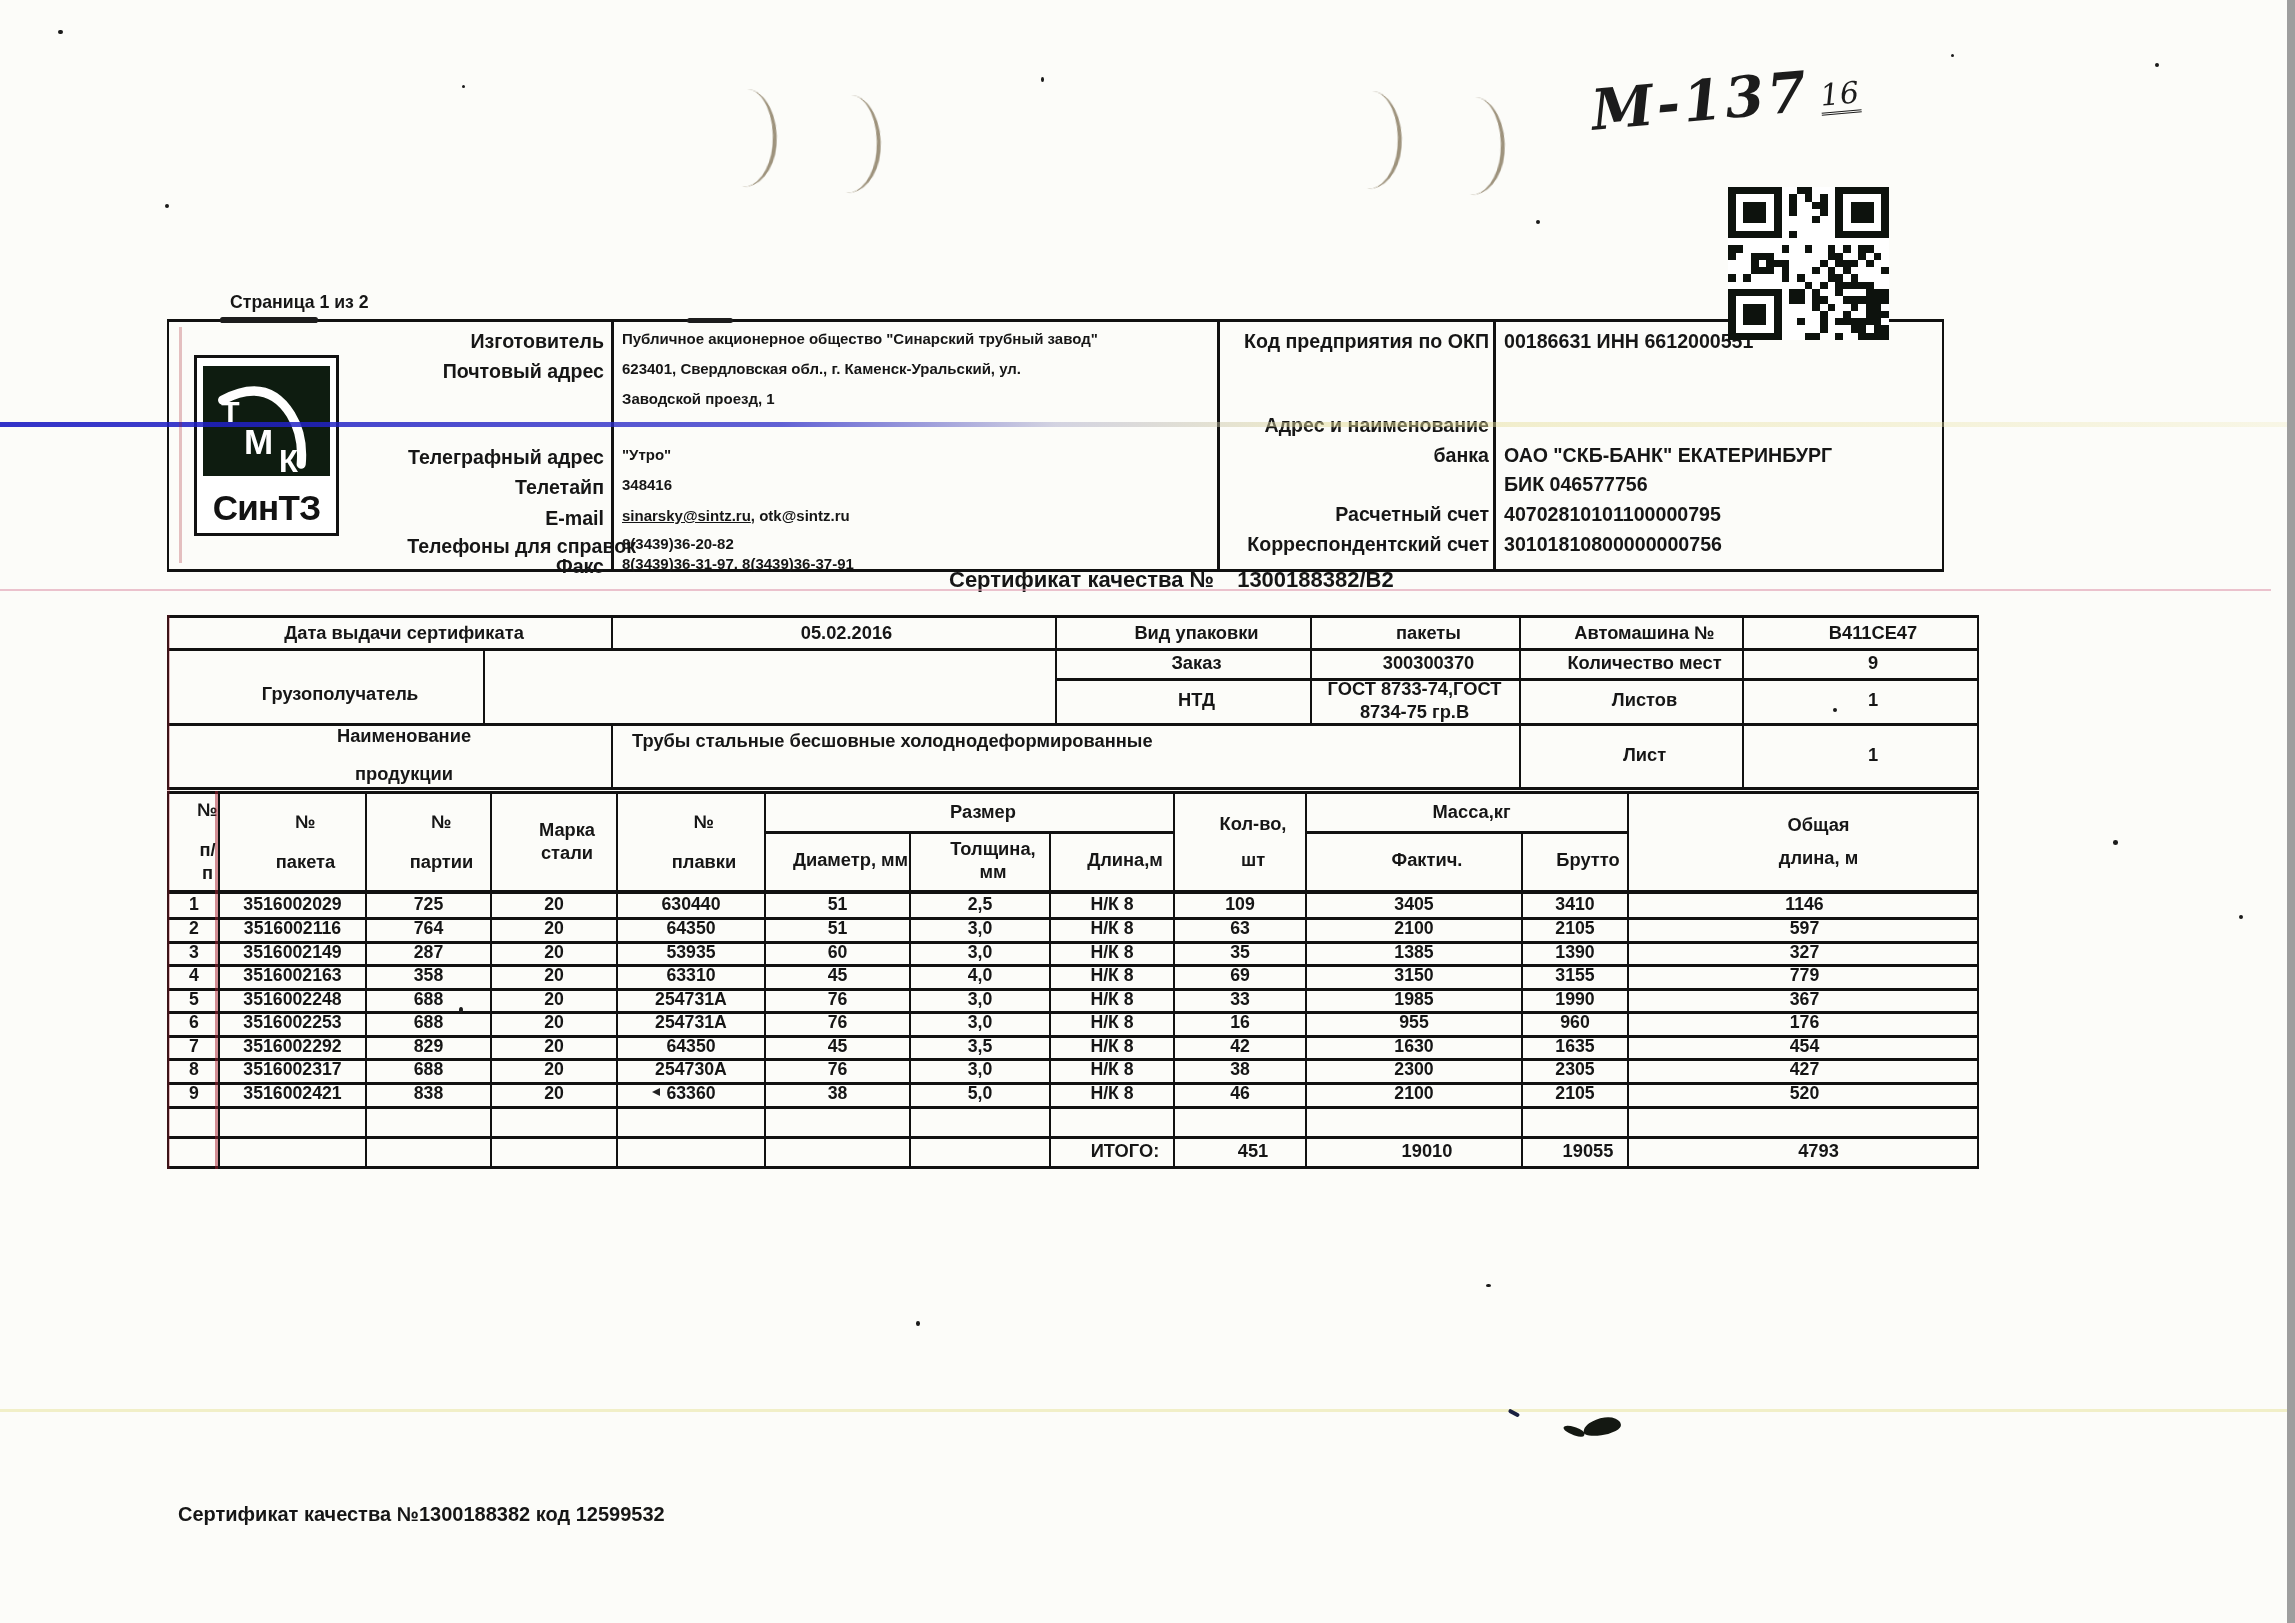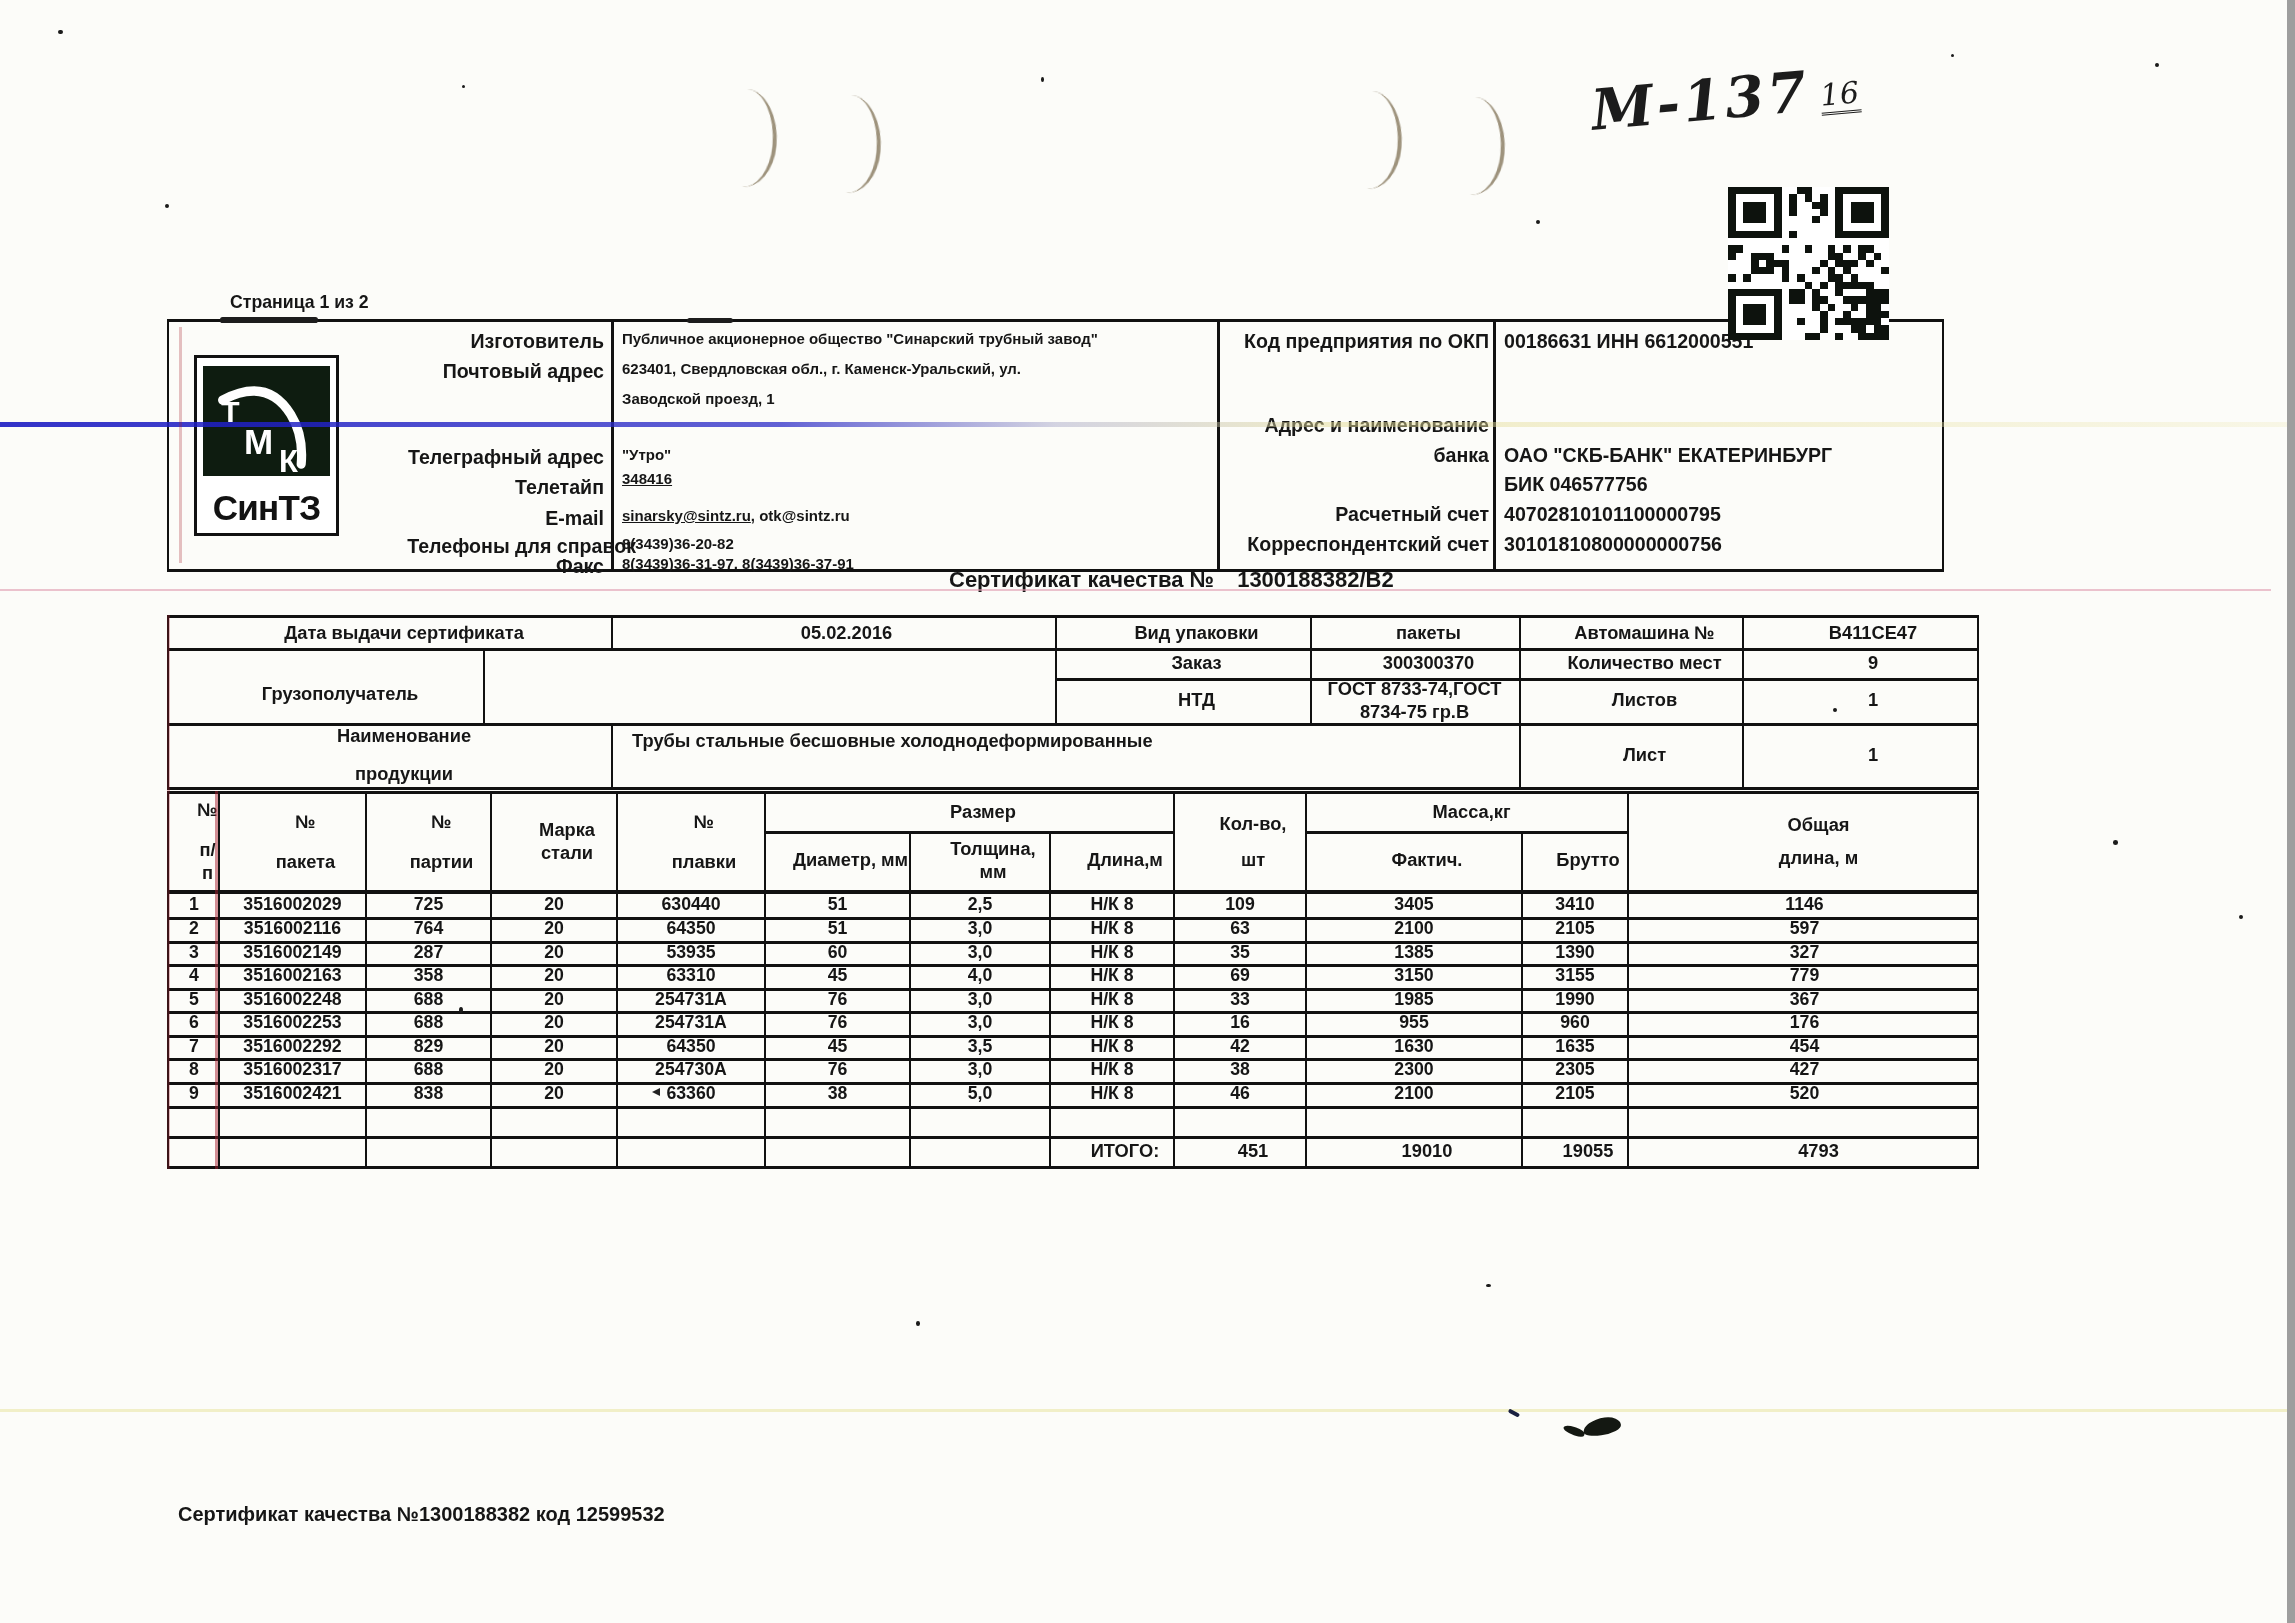--- a/index.html
+++ b/index.html
@@ -221,21 +221,21 @@
     </div>
 
     <div class="hlab" style="top:7.9px;">Изготовитель</div>
     <div class="hval" style="top:7.9px;">Публичное акционерное общество "Синарский трубный завод"</div>
     <div class="hlab" style="top:38px;">Почтовый адрес</div>
     <div class="hval" style="top:38px;">623401, Свердловская обл., г. Каменск-Уральский, ул.</div>
     <div class="hval" style="top:68px;">Заводской проезд, 1</div>
     <div class="hlab" style="top:124px;">Телеграфный адрес</div>
     <div class="hval" style="top:124px;">"Утро"</div>
     <div class="hlab" style="top:154px;">Телетайп</div>
-    <div class="hval" style="top:148px;text-decoration:underline;">348416</div>
+    <div class="hval" style="top:154px;">348416</div>
     <div class="hlab" style="top:185px;">E-mail</div>
     <div class="hval" style="top:185px;"><span class="u">sinarsky@sintz.ru</span><span>,  otk@sintz.ru</span></div>
     <div class="hlab" style="top:213px;padding-left:32px;">Телефоны для справок</div>
     <div class="hval" style="top:213px;">8(3439)36-20-82</div>
     <div class="hlab" style="top:233px;">Факс</div>
     <div class="hval" style="top:233px;">8(3439)36-31-97, 8(3439)36-37-91</div>
 
     <div class="blab" style="top:7.9px;">Код предприятия по ОКП</div>
     <div class="bval" style="top:7.9px;">00186631 ИНН 6612000551</div>
     <div class="blab" style="top:92px;">Адрес и наименование</div>

